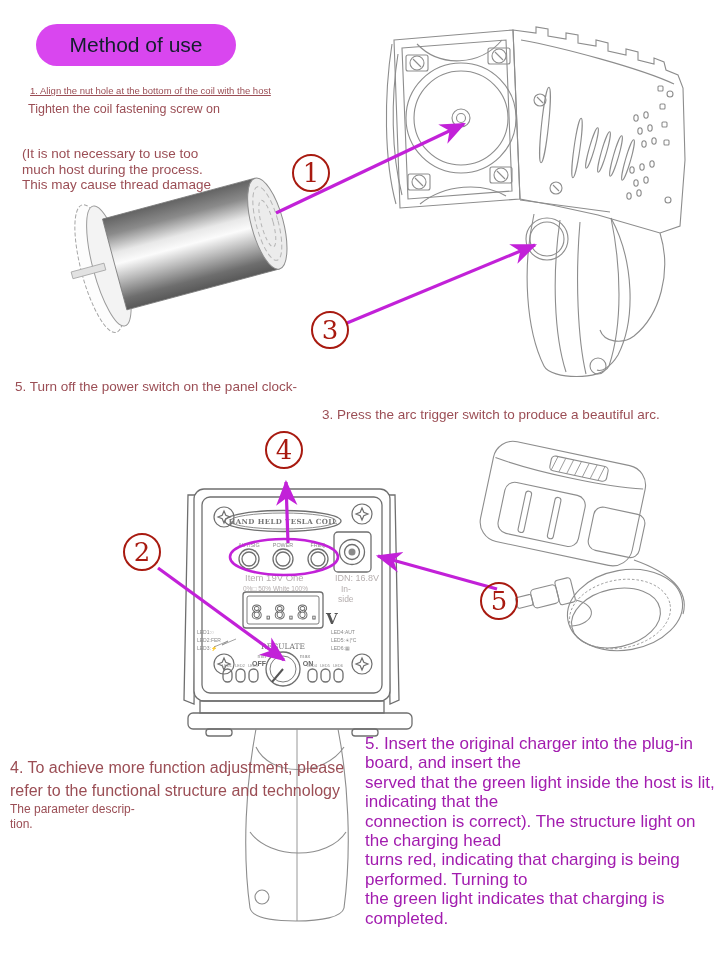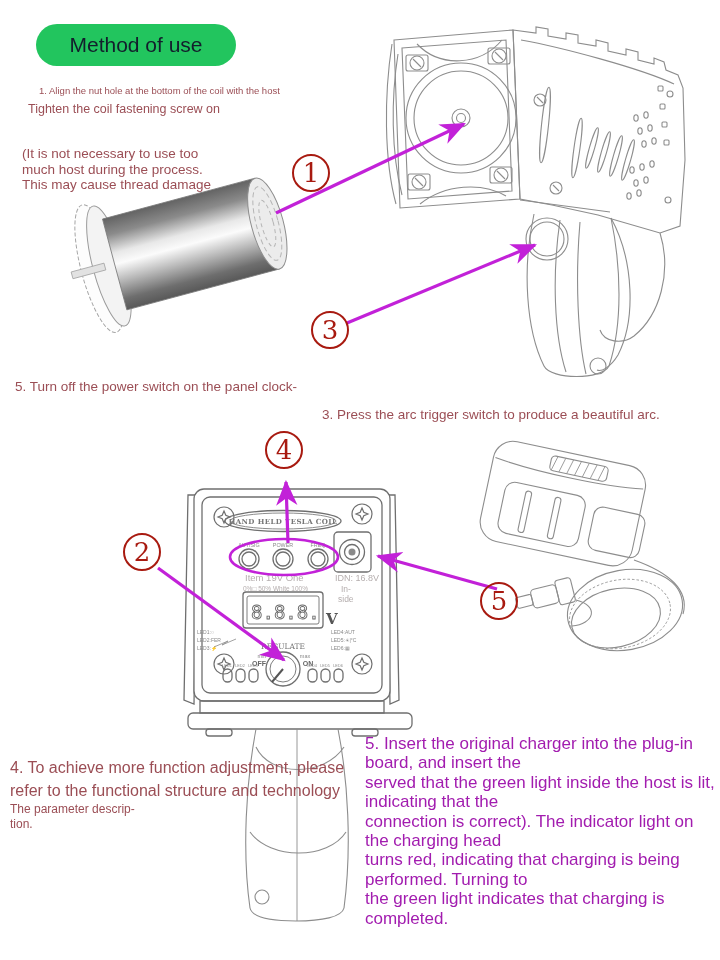--- a/index.html
+++ b/index.html
@@ -1,22 +1,22 @@
 <!DOCTYPE html>
 <html><head>
 <meta charset="utf-8">
 <style>
   html,body{margin:0;padding:0;background:#fff;}
   .page{position:relative;width:720px;height:960px;background:#ffffff;overflow:hidden;
         font-family:"Liberation Sans",sans-serif;}
   .abs{position:absolute;}
-  .pill{left:36px;top:24px;width:200px;height:42px;border-radius:22px;background:#22c55e;
+  .pill{left:36px;top:24px;width:200px;height:42px;border-radius:22px;background:#d946ef;
         display:flex;align-items:center;justify-content:center;color:#131e2c;font-size:21px;}
   .maroon{color:#9b4e55;}
-  .s1a{left:39px;top:85px;font-size:9.5px;}
+  .s1a{left:30px;top:85px;font-size:9.5px;text-decoration:underline;}
   .s1b{left:28px;top:102px;font-size:12.5px;}
   .s1c{left:22px;top:122px;font-size:13.5px;line-height:15.5px;width:250px;margin-top:24px;}
   .s2{left:15px;top:375px;font-size:13.5px;line-height:24px;}
   .s3{left:322px;top:407px;font-size:13.5px;}
   .s4a{left:10px;top:757px;font-size:16px;line-height:22.5px;}
   .s4b{left:10px;top:802px;font-size:12px;line-height:14.5px;}
   .s5{left:365px;top:734px;width:354px;font-size:17px;line-height:19.4px;color:#a21caf;}
   .callout{width:38px;height:38px;box-sizing:border-box;border:2.5px solid #a81a10;border-radius:50%;
            color:#a81a10;font-family:"DejaVu Serif",serif;font-size:26px;
            display:flex;align-items:center;justify-content:center;background:transparent;}
@@ -282,21 +282,21 @@
     <div>refer to the functional structure and technology</div>
   </div>
   <div class="abs s4b maroon">
     <div>The parameter descrip-</div>
     <div>tion.</div>
   </div>
 
   <div class="abs s5">
     <div>5. Insert the original charger into the plug-in board, and insert the</div>
     <div>served that the green light inside the host is lit, indicating that the</div>
-    <div>connection is correct). The indicator light on the charging head</div>
+    <div>connection is correct). The structure light on the charging head</div>
     <div>turns red, indicating that charging is being performed. Turning to</div>
     <div>the green light indicates that charging is completed.</div>
   </div>
 
   <div class="abs callout" style="left:292px;top:154px;">1</div>
   <div class="abs callout" style="left:123px;top:533px;">2</div>
   <div class="abs callout" style="left:311px;top:311px;">3</div>
   <div class="abs callout" style="left:265px;top:431px;">4</div>
   <div class="abs callout" style="left:480px;top:582px;">5</div>
 

